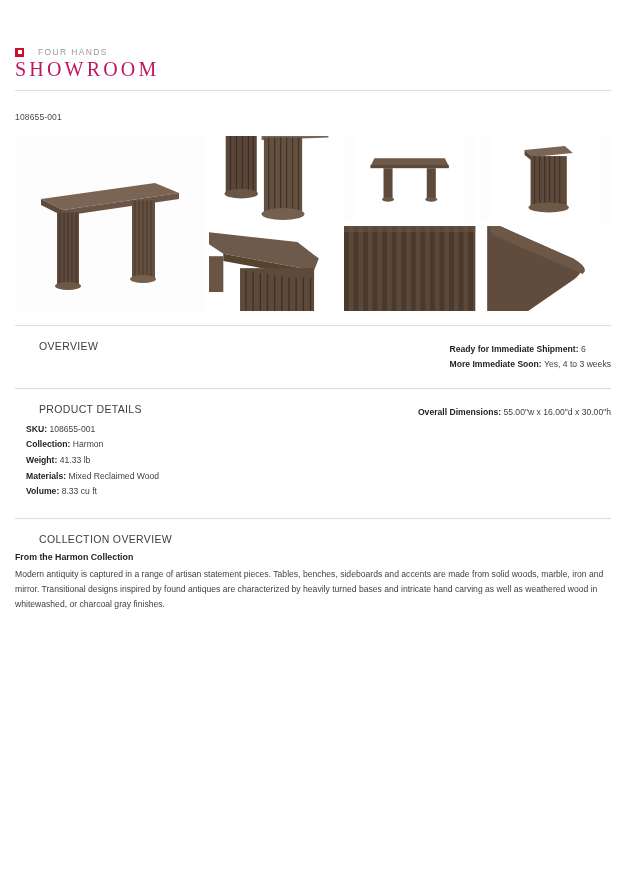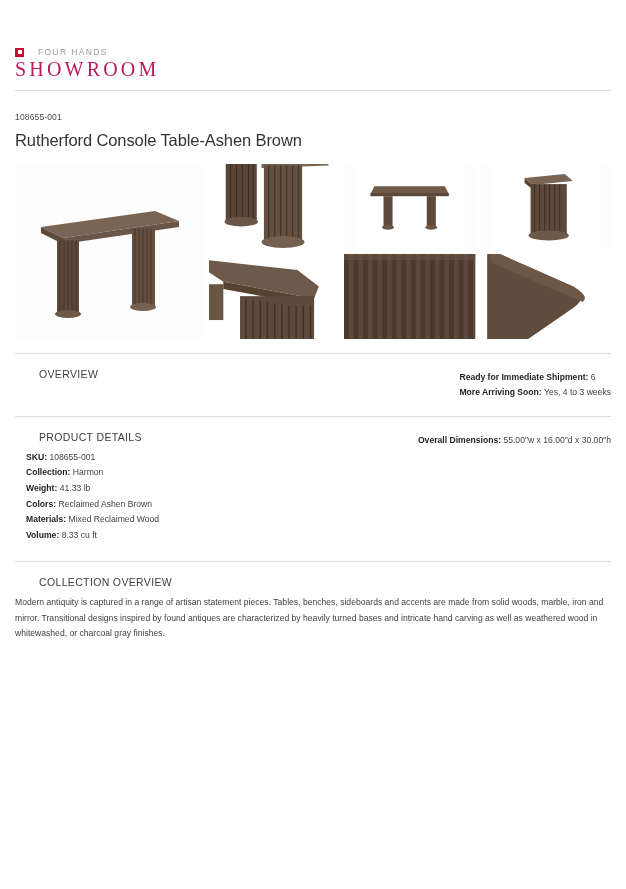--- a/index.html
+++ b/index.html
@@ -161,21 +161,20 @@
   <div>
     <div class="brand-row">
       <span class="brand-mark"></span>
       <span class="brand-name">FOUR HANDS</span>
     </div>
     <div class="wordmark">SHOWROOM</div>
   </div>
   <div class="rule rule-header"></div>
 
   <div class="sku-line">108655-001</div>
-  <h1 class="product-title">Rutherford Console Table-Ashen Brown</h1>
 
   <div class="gallery">
 
     <div class="gallery-hero">
       <svg viewBox="0 0 190 175" preserveAspectRatio="xMidYMid meet">
         <rect width="190" height="175" fill="#fdfdfd"></rect>
         <g>
 
           <polygon points="26,63 140,47 164,57 48,74" fill="#7a6555"></polygon>
           <polygon points="26,63 48,74 48,80 26,69" fill="#5d4a3d"></polygon>
@@ -322,21 +321,21 @@
   <div class="section">
     <div class="col-left">
       <div class="section-head">OVERVIEW</div>
     </div>
     <div class="col-right">
       <div class="kv">
         <b>Ready for Immediate Shipment:</b>
         <span>6</span>
       </div>
       <div class="kv">
-        <b>More Arriving Soon:</b>
+        <b>More Immediate Soon:</b>
         <span>Yes, 4 to 3 weeks</span>
       </div>
     </div>
   </div>
   <div class="rule rule-details"></div>
 
   <div class="section">
     <div class="col-left">
       <div class="section-head">PRODUCT DETAILS</div>
       <div class="detail-list">
@@ -346,24 +345,20 @@
         </div>
         <div class="kv">
           <b>Collection:</b>
           <span>Harmon</span>
         </div>
         <div class="kv">
           <b>Weight:</b>
           <span>41.33 lb</span>
         </div>
         <div class="kv">
-          <b>Colors:</b>
-          <span>Reclaimed Ashen Brown</span>
-        </div>
-        <div class="kv">
           <b>Materials:</b>
           <span>Mixed Reclaimed Wood</span>
         </div>
         <div class="kv">
           <b>Volume:</b>
           <span>8.33 cu ft</span>
         </div>
       </div>
     </div>
     <div class="col-right">
@@ -371,17 +366,18 @@
         <b>Overall Dimensions:</b>
         <span>55.00"w x 16.00"d x 30.00"h</span>
       </div>
     </div>
   </div>
   <div class="rule rule-collection"></div>
 
   <div class="section">
     <div>
       <div class="section-head">COLLECTION OVERVIEW</div>
+      <div class="collection-sub">From the Harmon Collection</div>
       <div class="collection-body">Modern antiquity is captured in a range of artisan statement pieces. Tables, benches, sideboards and accents are made from solid woods, marble, iron and mirror. Transitional designs inspired by found antiques are characterized by heavily turned bases and intricate hand carving as well as weathered wood in whitewashed, or charcoal gray finishes.</div>
     </div>
   </div>
 
 </div>
 
 </body></html>

